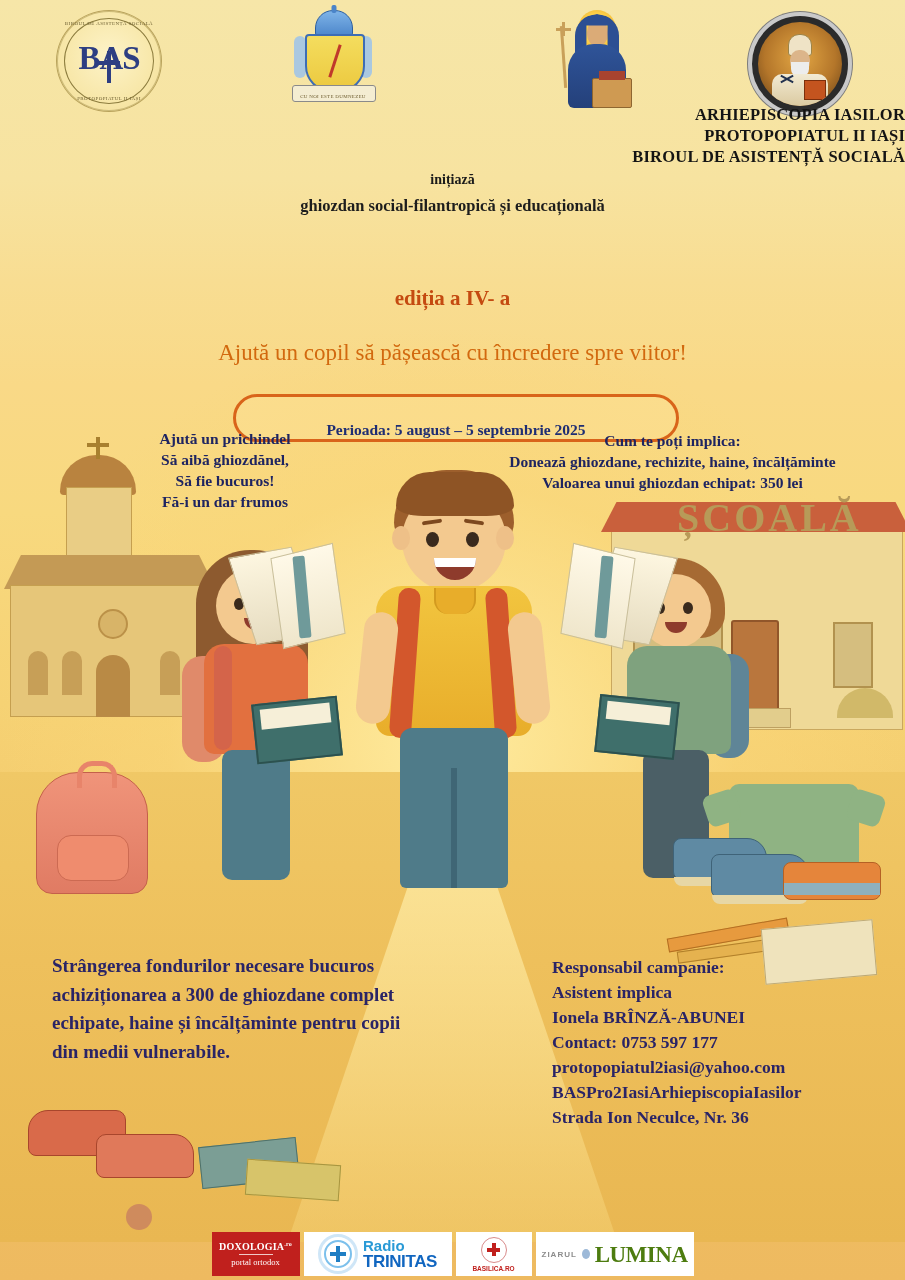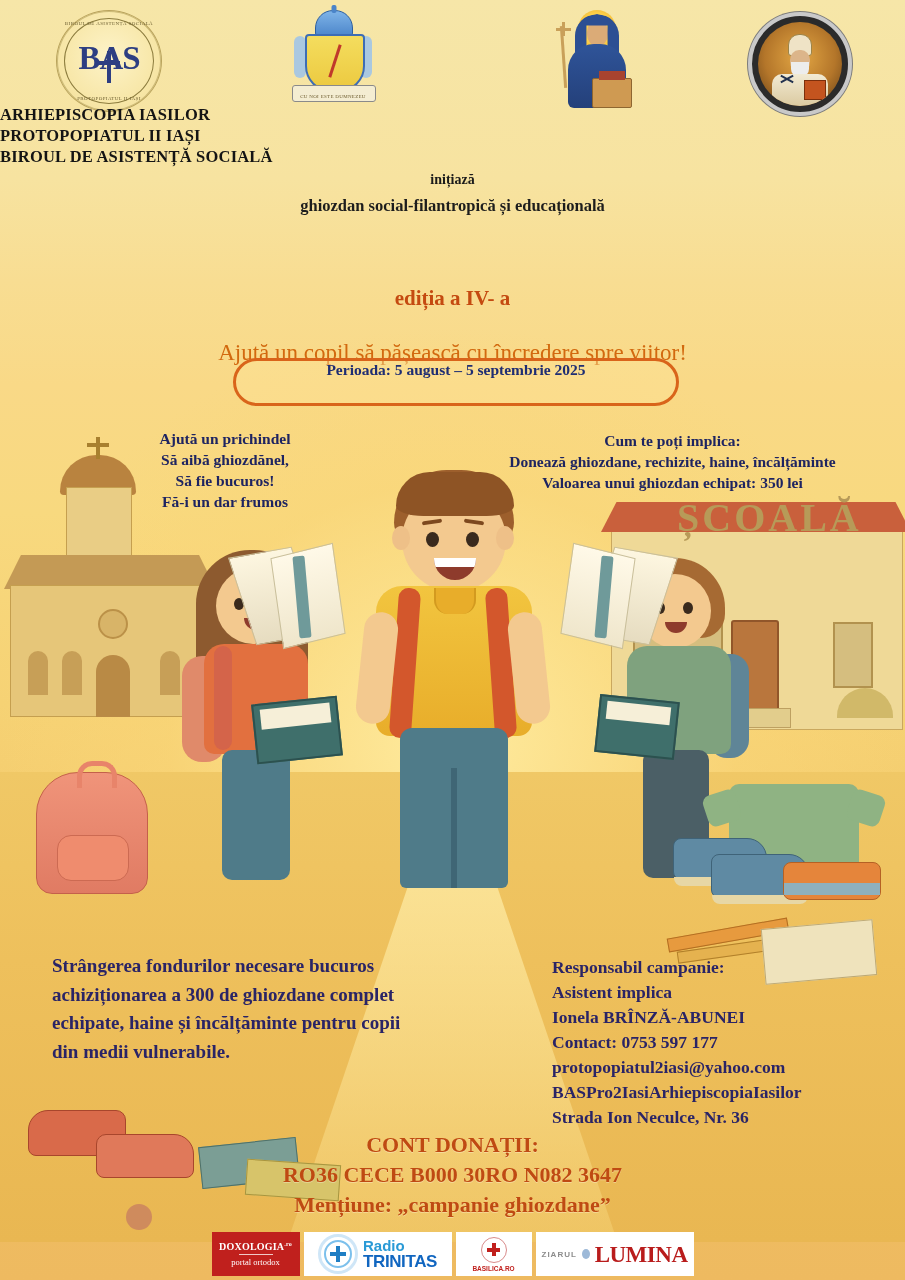--- a/index.html
+++ b/index.html
@@ -73,37 +73,37 @@
   .bish .fc{position:absolute;left:50%;top:28px;width:20px;height:22px;transform:translateX(-50%);border-radius:45%;background:#dcb58a;}
   .bish .beard{position:absolute;left:50%;top:40px;width:18px;height:16px;transform:translateX(-50%);border-radius:0 0 9px 9px;background:#ededed;}
   .bish .vest{position:absolute;left:50%;top:52px;width:56px;height:36px;transform:translateX(-50%);
     background:linear-gradient(#f2ead3,#d8c69a);border-radius:10px 10px 0 0;}
   .bish .book{position:absolute;left:46px;top:58px;width:20px;height:18px;background:#c4541f;border:1px solid #7c2f0c;}
   .bish .cr1,.bish .cr2{position:absolute;top:56px;width:14px;height:2px;background:#23324f;}
   .bish .cr1{left:22px;transform:rotate(28deg);}
   .bish .cr2{left:22px;transform:rotate(-28deg);}
 
   
-  .head-org{position:absolute;top:104px;left:0;width:905px;text-align:left;
+  .head-org{position:absolute;top:104px;left:0;width:905px;text-align:right;
     color:#141414;font-weight:bold;font-size:16.5px;line-height:21px;letter-spacing:.2px;}
   .initiaza{position:absolute;top:172px;left:0;width:905px;text-align:center;
     color:#1a1a1a;font-weight:bold;font-size:14px;}
   .campania{position:absolute;top:196px;left:0;width:905px;text-align:center;
     color:#1d1d1d;font-weight:bold;font-size:16.5px;}
   .title{position:absolute;top:222px;left:0;width:905px;text-align:center;
     color:#1e2d73;font-weight:bold;font-size:39px;letter-spacing:.2px;
     text-shadow:0 1px 0 rgba(255,255,255,.35);}
   .editia{position:absolute;top:286px;left:0;width:905px;text-align:center;
     color:#c44a10;font-weight:bold;font-size:21px;}
   .slogan{position:absolute;top:340px;left:0;width:905px;text-align:center;
     color:#d2690f;font-size:23px;}
 
-  .period-box{position:absolute;top:358px;left:233px;width:440px;height:42px;
+  .period-box{position:absolute;top:394px;left:233px;width:440px;height:42px;
     border:3px solid #d9641a;border-radius:24px;background:rgba(252,226,150,.45);
-    display:flex;align-items:flex-start;justify-content:center;}
+    display:flex;align-items:flex-end;justify-content:center;}
   .period-box span{color:#1e2d73;font-weight:bold;font-size:15.5px;}
 
   .poem{position:absolute;top:428px;left:60px;width:330px;text-align:center;
     color:#1e2461;font-weight:bold;font-size:15.5px;line-height:21px;}
   .implica{position:absolute;top:430px;left:445px;width:455px;text-align:center;
     color:#1e2461;font-weight:bold;font-size:15.5px;line-height:21px;}
 
   .scop{position:absolute;top:952px;left:52px;width:470px;
     color:#2a2466;font-weight:bold;font-size:19px;line-height:28.5px;}
   .resp{position:absolute;top:955px;left:552px;width:350px;
@@ -253,21 +253,21 @@
   .sp-trin .t{font-size:17px;font-weight:bold;color:#1166c0;letter-spacing:-.4px;}
   .sp-bas{width:76px;flex-direction:column;gap:2px;}
   .sp-bas .mark{width:24px;height:24px;border-radius:50%;border:1.5px solid #d98b8b;display:flex;align-items:center;justify-content:center;position:relative;}
   .sp-bas .cr{position:relative;width:13px;height:13px;}
   .sp-bas .cr:before{content:"";position:absolute;left:4.5px;top:0;width:4px;height:13px;background:#c0201d;}
   .sp-bas .cr:after{content:"";position:absolute;left:0;top:4.5px;width:13px;height:4px;background:#c0201d;}
   .sp-bas .lb{font-size:6.5px;font-weight:bold;color:#c0201d;font-family:"Liberation Sans",sans-serif;}
   .sp-lum{width:146px;gap:5px;padding:0 6px;}
   .sp-lum .zi{font-size:8px;font-weight:bold;color:#8d8d8d;letter-spacing:1px;font-family:"Liberation Sans",sans-serif;}
   .sp-lum .dot{width:10px;height:10px;border-radius:50%;background:#9db9d8;}
-  .sp-lum .lm{font-size:23px;font-weight:bold;color:#b91c1c;letter-spacing:-.5px;line-height:1;}
+  .sp-lum .lm{font-size:23px;font-weight:bold;color:#4d7c0f;letter-spacing:-.5px;line-height:1;}
 </style>
 </head>
 <body>
 
 <div class="poster">
 
   <div class="scene">
     <div class="ground"></div>
     <div class="road"></div>
 
@@ -455,25 +455,20 @@
   <div class="resp">
     <div>Responsabil campanie:</div>
     <div>Asistent implica</div>
     <div>Ionela BRÎNZĂ-ABUNEI</div>
     <div>Contact: 0753 597 177</div>
     <div>protopopiatul2iasi@yahoo.com</div>
     <div>BASPro2IasiArhiepiscopiaIasilor</div>
     <div>Strada Ion Neculce, Nr. 36</div>
   </div>
 
-  <div class="cont">
-    <div>CONT DONAȚII:</div>
-    <div>RO36 CECE B000 30RO N082 3647</div>
-    <div>Mențiune: „campanie ghiozdane”</div>
-  </div>
 
   <div class="sponsors">
 
     <div class="sp sp-dox">
       <div class="l1"><span>DOXOLOGIA</span><sup>.ro</sup></div>
       <div class="div"></div>
       <div class="l2">portal ortodox</div>
     </div>
 
     <div class="sp sp-trin">

